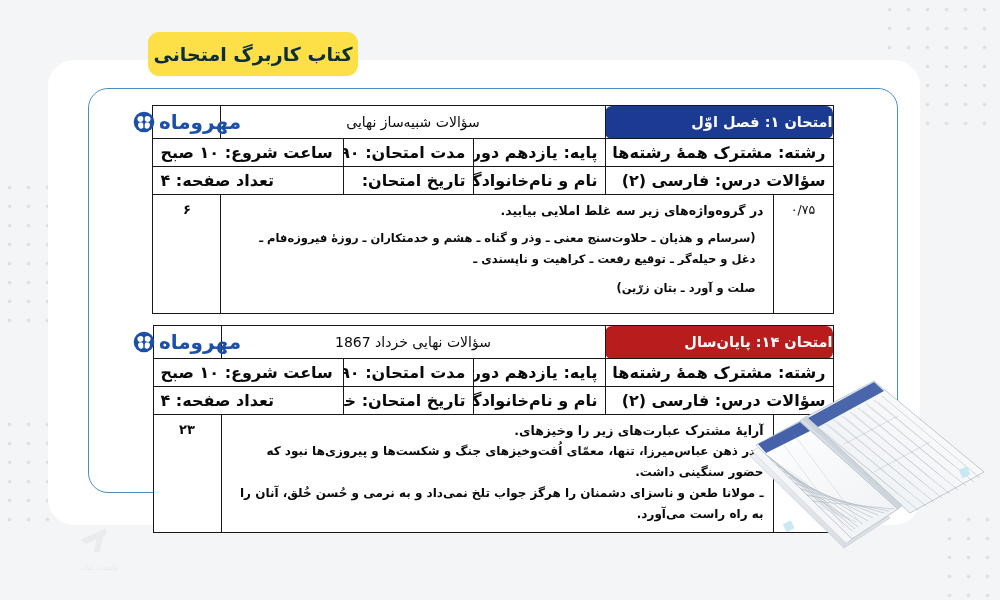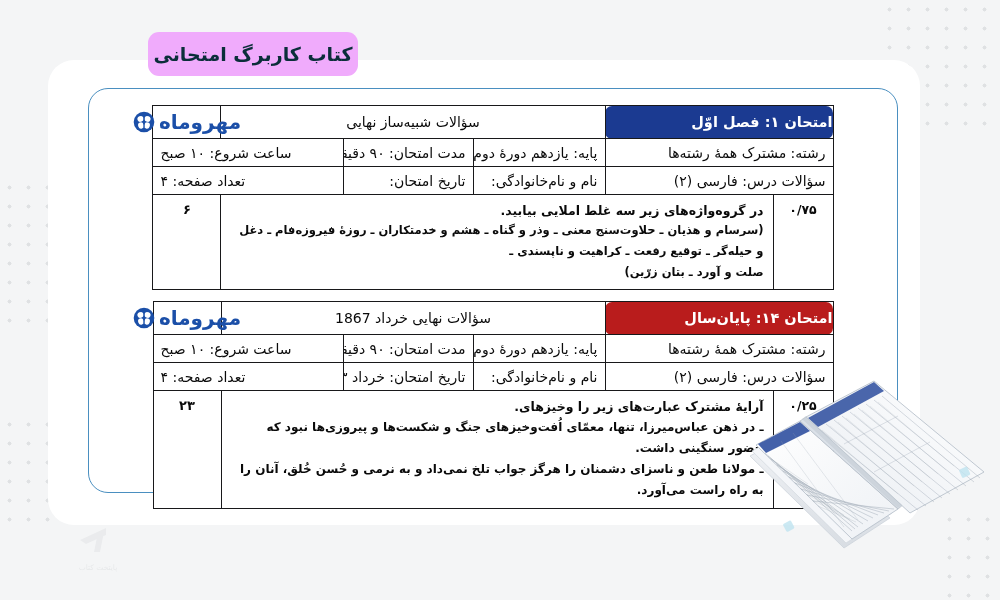--- a/index.html
+++ b/index.html
@@ -27,21 +27,21 @@
   #dots-left-lower { left: 0;   top: 415px; width: 52px;  height: 120px; }
   #dots-bottom-right { right: 0; bottom: 0; width: 60px;  height: 90px; }
 
   
   #title-badge {
     position: absolute;
     left: 148px;
     top: 32px;
     width: 210px;
     height: 44px;
-    background: #f0abfc;
+    background: #fde047;
     border-radius: 11px;
     display: flex;
     align-items: center;
     justify-content: center;
     z-index: 6;
   }
   #title-badge .badge-text {
     color: #0b2e3a;
     font-size: 19px;
     font-weight: bold;
@@ -130,42 +130,42 @@
     font-size: 20px;
     font-weight: bold;
     color: #1b4fa8;
     letter-spacing: -0.6px;
   }
   .logo-mark { flex: 0 0 auto; line-height: 0; }
 
   
   .info-cell {
     height: 27px;
-    font-size: 14px;
-    font-weight: normal;
+    font-size: 16px;
+    font-weight: bold;
     padding: 0 7px !important;
     letter-spacing: -0.25px;
     white-space: nowrap;
     overflow: hidden;
   }
   .info-cell.ta-right  { text-align: right; }
   .info-cell.ta-left   { text-align: left; }
 
   
   .q-num {
     text-align: center;
     font-size: 13px;
     font-weight: bold;
     vertical-align: top !important;
     padding-top: 7px !important;
   }
   .q-score {
     text-align: center;
     font-size: 12.5px;
-    font-weight: bold;
+    font-weight: normal;
     vertical-align: top !important;
     padding-top: 7px !important;
   }
   .q-body {
     padding: 6px 9px 7px 9px !important;
     vertical-align: top !important;
     text-align: right;
   }
   .q-prompt {
     font-size: 12.5px;
@@ -180,21 +180,21 @@
     letter-spacing: -0.3px;
     line-height: 1.75;
     margin: 0;
     text-align: right;
   }
   .q-list {
     font-size: 11.5px;
     font-weight: bold;
     letter-spacing: -0.35px;
     line-height: 1.8;
-    margin: 0;
+    margin: 8px;
     text-align: right;
   }
 
   
   #watermark {
     position: absolute;
     left: 52px;
     top: 518px;
     width: 92px;
     height: 58px;

